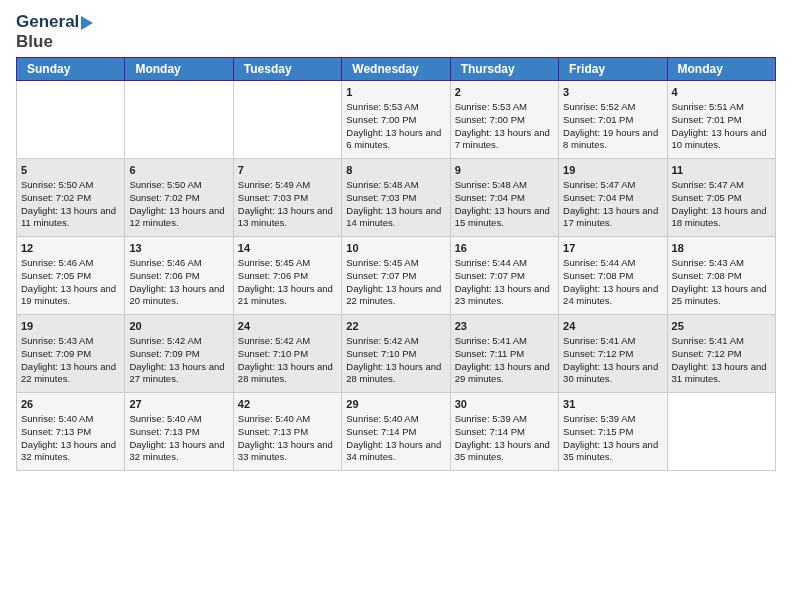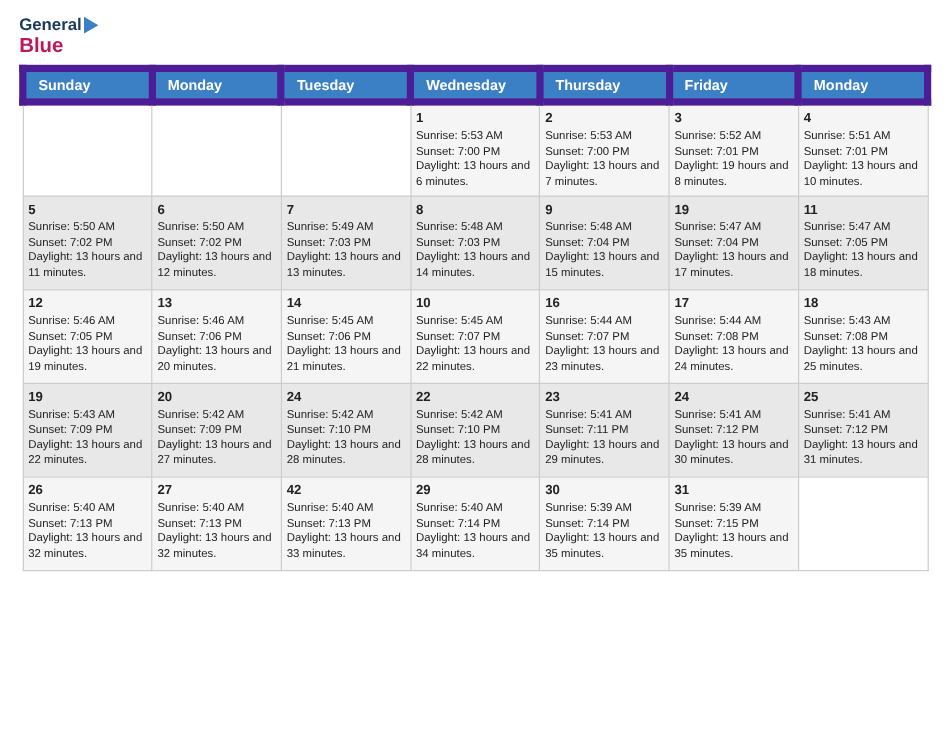--- a/index.html
+++ b/index.html
@@ -44,21 +44,21 @@
     }
     thead tr {
       background: #3b7fc4;
     }
     thead th {
       color: #fff;
       font-size: 12px;
       font-weight: bold;
       padding: 4px 10px;
       text-align: left;
-      border: 6px solid #4c1d95;
+      border: 1px solid #4c1d95;
     }
     tbody tr {
       height: 78px;
     }
     tbody tr:nth-child(odd) {
       background: #f5f5f5;
     }
     tbody tr:nth-child(even) {
       background: #e8e8e8;
     }
@@ -81,25 +81,25 @@
     }
   </style>
 </head>
 <body>
 
 <div class="page">
   <div class="header">
     <div class="logo">
       <div>
         <div style="display:flex;align-items:center;">
-          <div style="font-size:14px;font-weight:bold;color:#1a3a5c;line-height:1.15;">
+          <div style="font-size:17px;font-weight:bold;color:#1a3a5c;line-height:1.15;">
             <span style="color:#1a3a5c;">General</span><span style="display:inline-block;width:0;height:0;border-top:7px solid transparent;border-bottom:7px solid transparent;border-left:12px solid #3b7fc4;margin-left:2px;vertical-align:middle;"></span>
           </div>
         </div>
-        <div style="font-size:17px;font-weight:bold;color:#be185d;line-height:1.15;">Blue</div>
+        <div style="font-size:17px;font-weight:bold;color:#404040;line-height:1.15;">Blue</div>
       </div>
     </div>
     <div class="title-block">
       <div class="month-title"></div>
       <div class="location"></div>
     </div>
   </div>
 
   <table>
     <thead>

